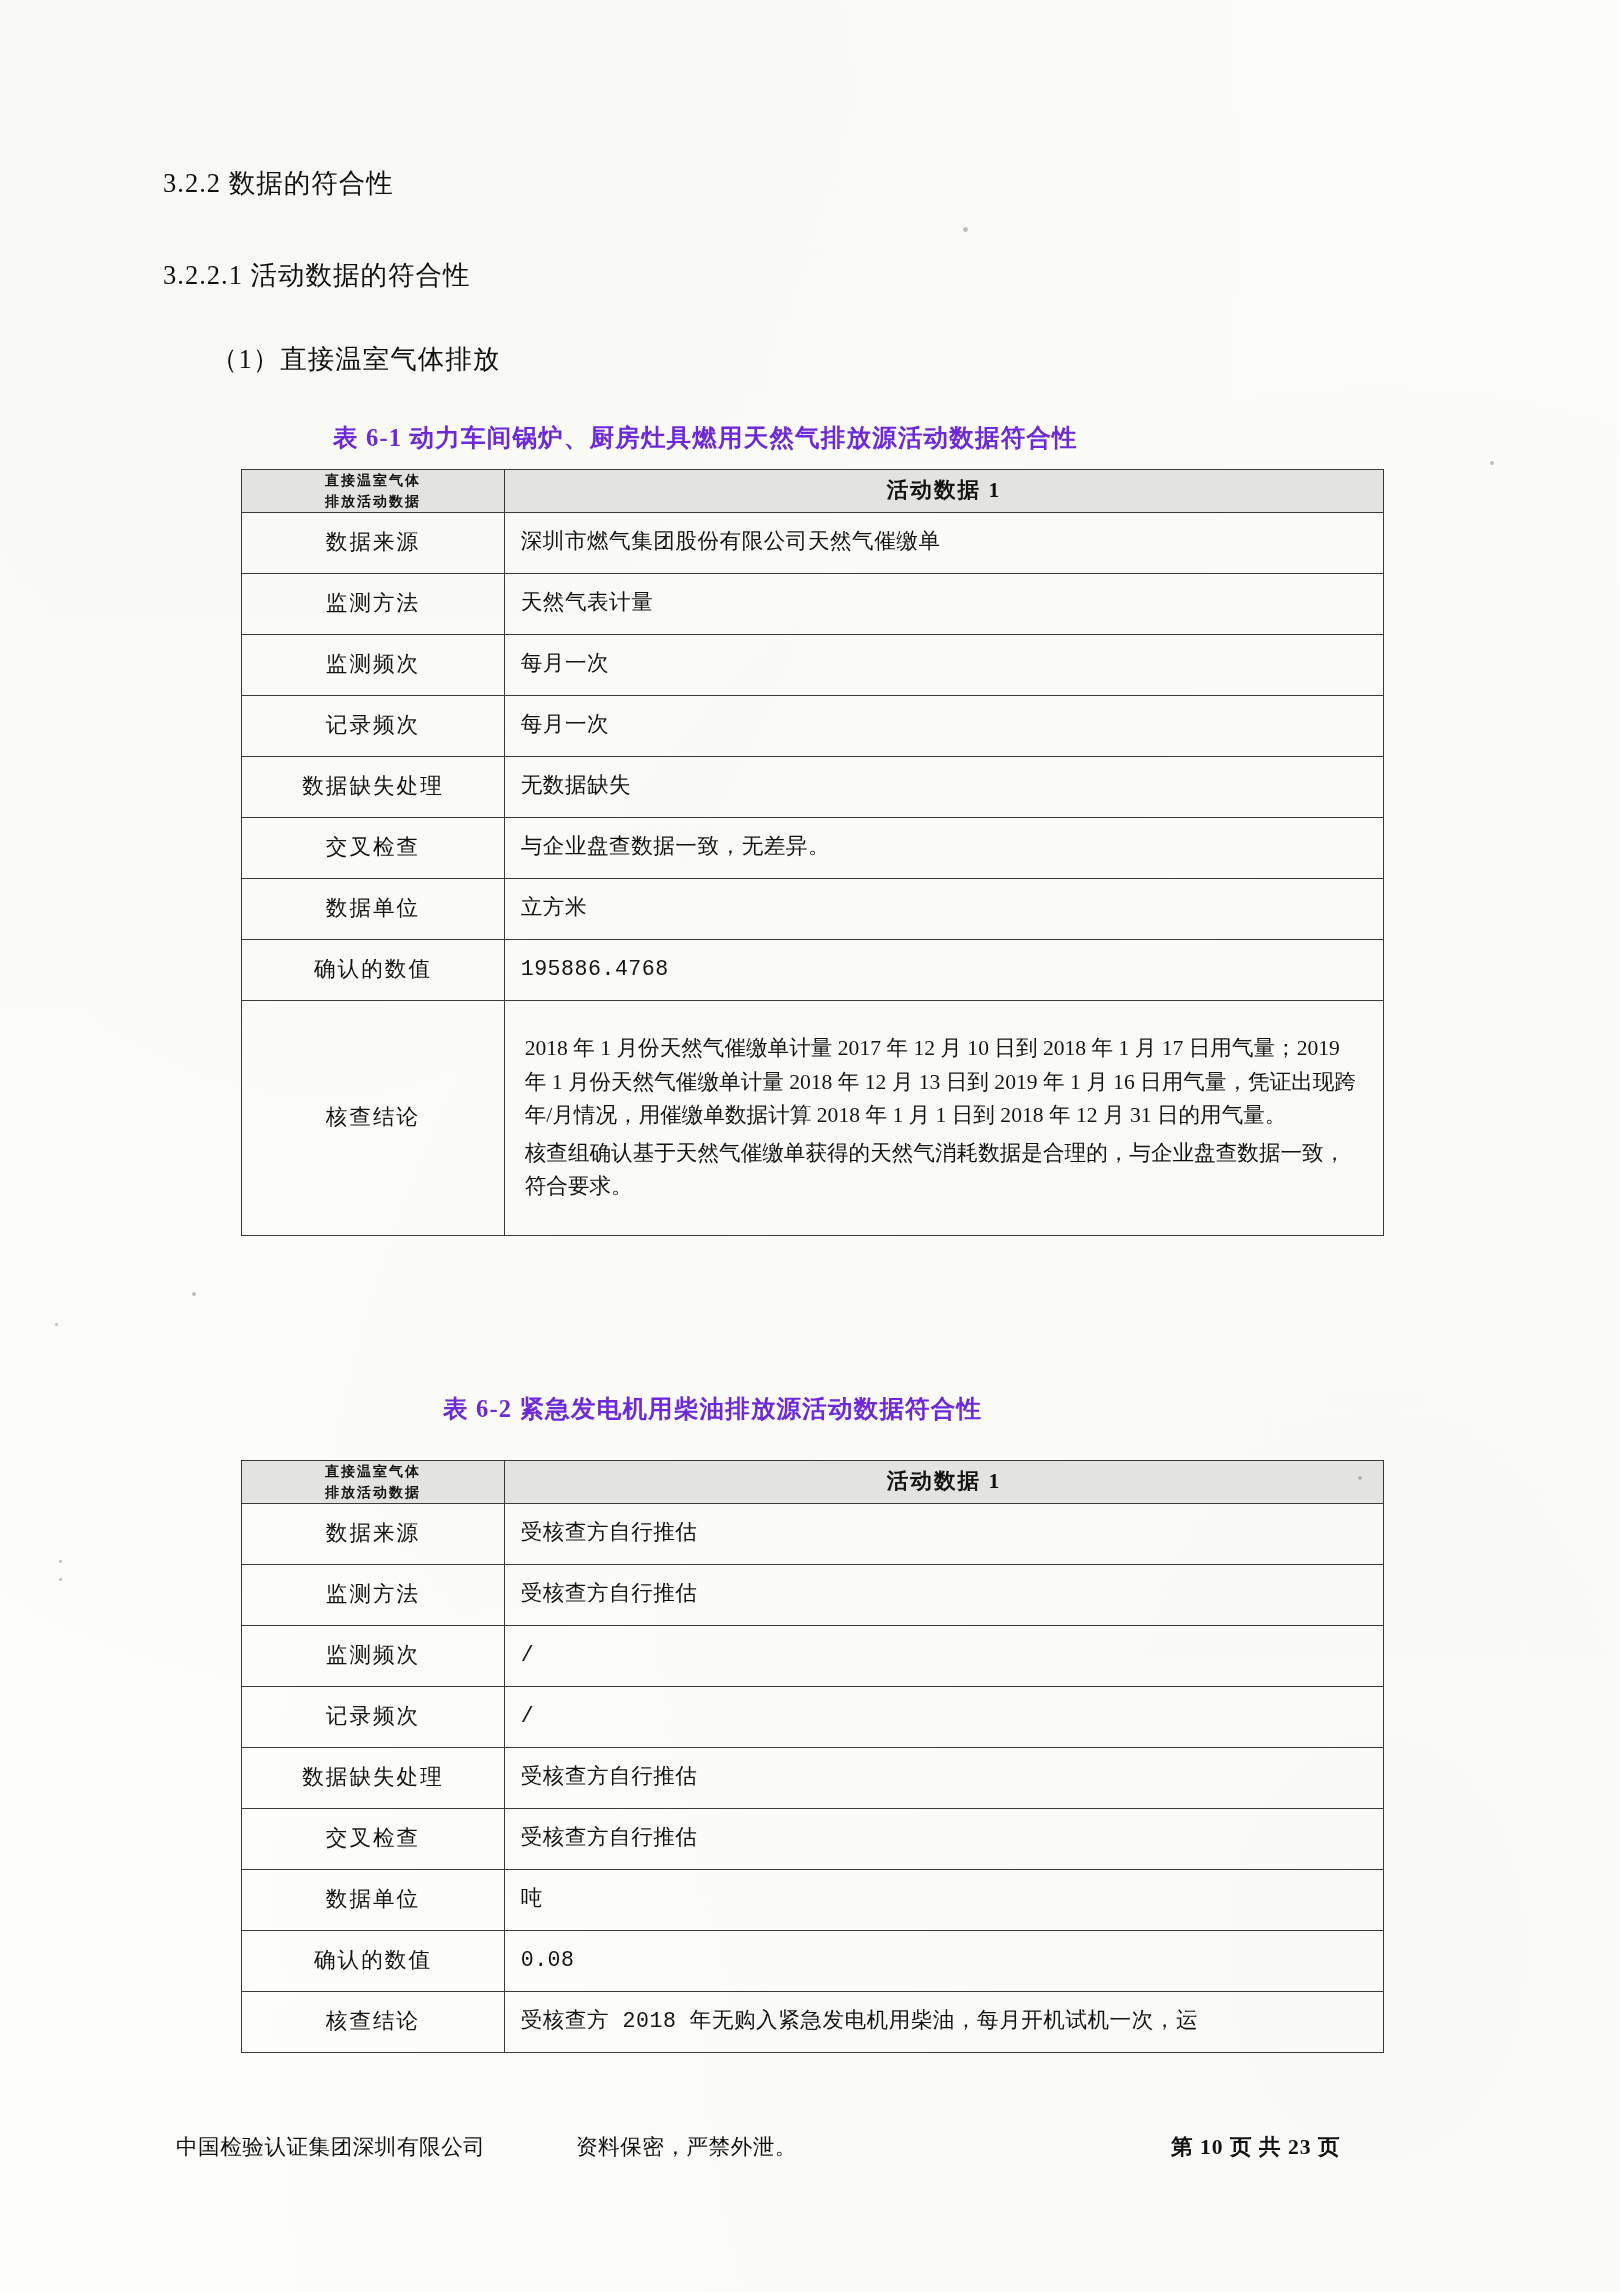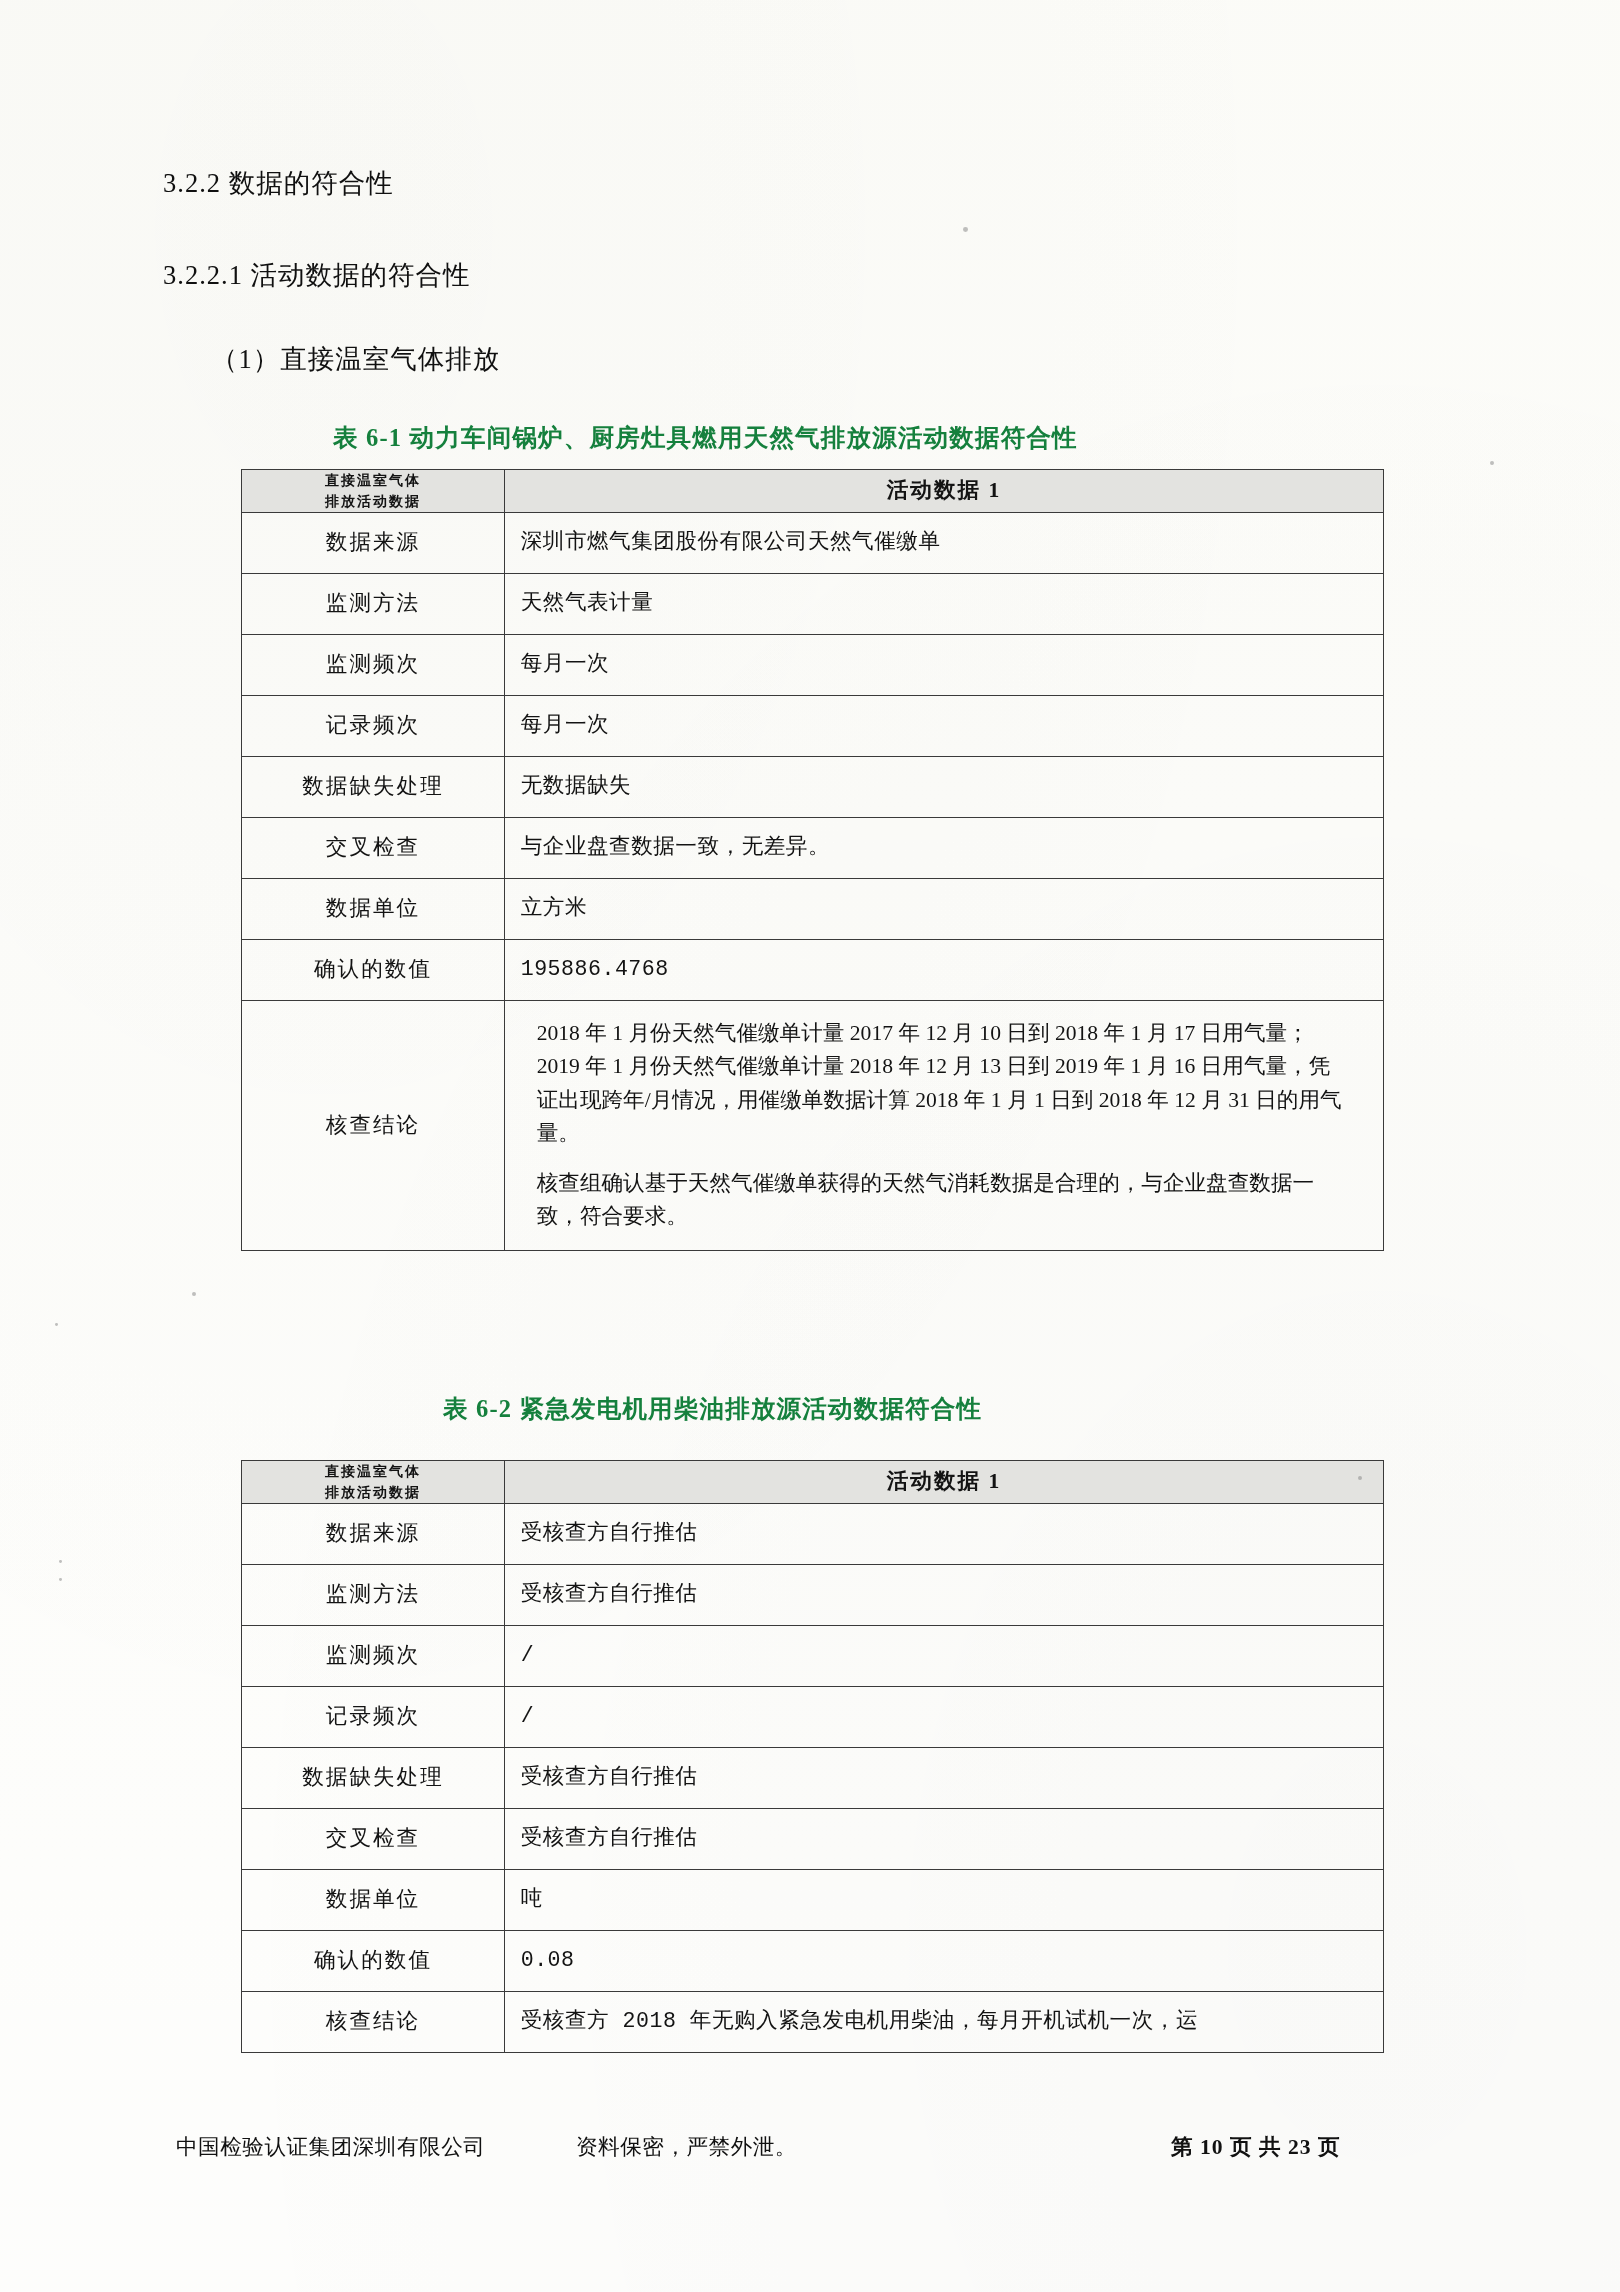--- a/index.html
+++ b/index.html
@@ -46,21 +46,21 @@
   }
   .h-322 { position: absolute; left: 163px; top: 165px; }
   .h-3221 { position: absolute; left: 163px; top: 257px; }
   .h-item1 { position: absolute; left: 163px; top: 341px; margin-left: 48px; }
 
   .table-caption {
     position: absolute;
     font-size: 24.5px;
     font-weight: bold;
     letter-spacing: 1.2px;
-    color: #15803d;
+    color: #6d28d9;
   }
   .cap-1 { left: 333px; top: 421px; }
   .cap-2 { left: 443px; top: 1392px; }
 
   table.doc-table {
     position: absolute;
     border-collapse: collapse;
     table-layout: fixed;
     background: transparent;
   }
@@ -99,21 +99,21 @@
   .hdr-left .l1 { display: block; }
   .hdr-left .l2 { display: block; }
 
   td.conclusion-cell {
     text-align: left;
     line-height: 1.85;
     padding: 11.8px 17.6px 13.7px 17.6px;
     font-size: 21px;
   }
   .conclusion-cell p {
-    margin: 16px;
+    margin: 4px;
     text-indent: 0;
   }
 
   .footer {
     position: absolute;
     top: 2132px;
     left: 0;
     width: 1620px;
     font-size: 21.6px;
     color: #111;

